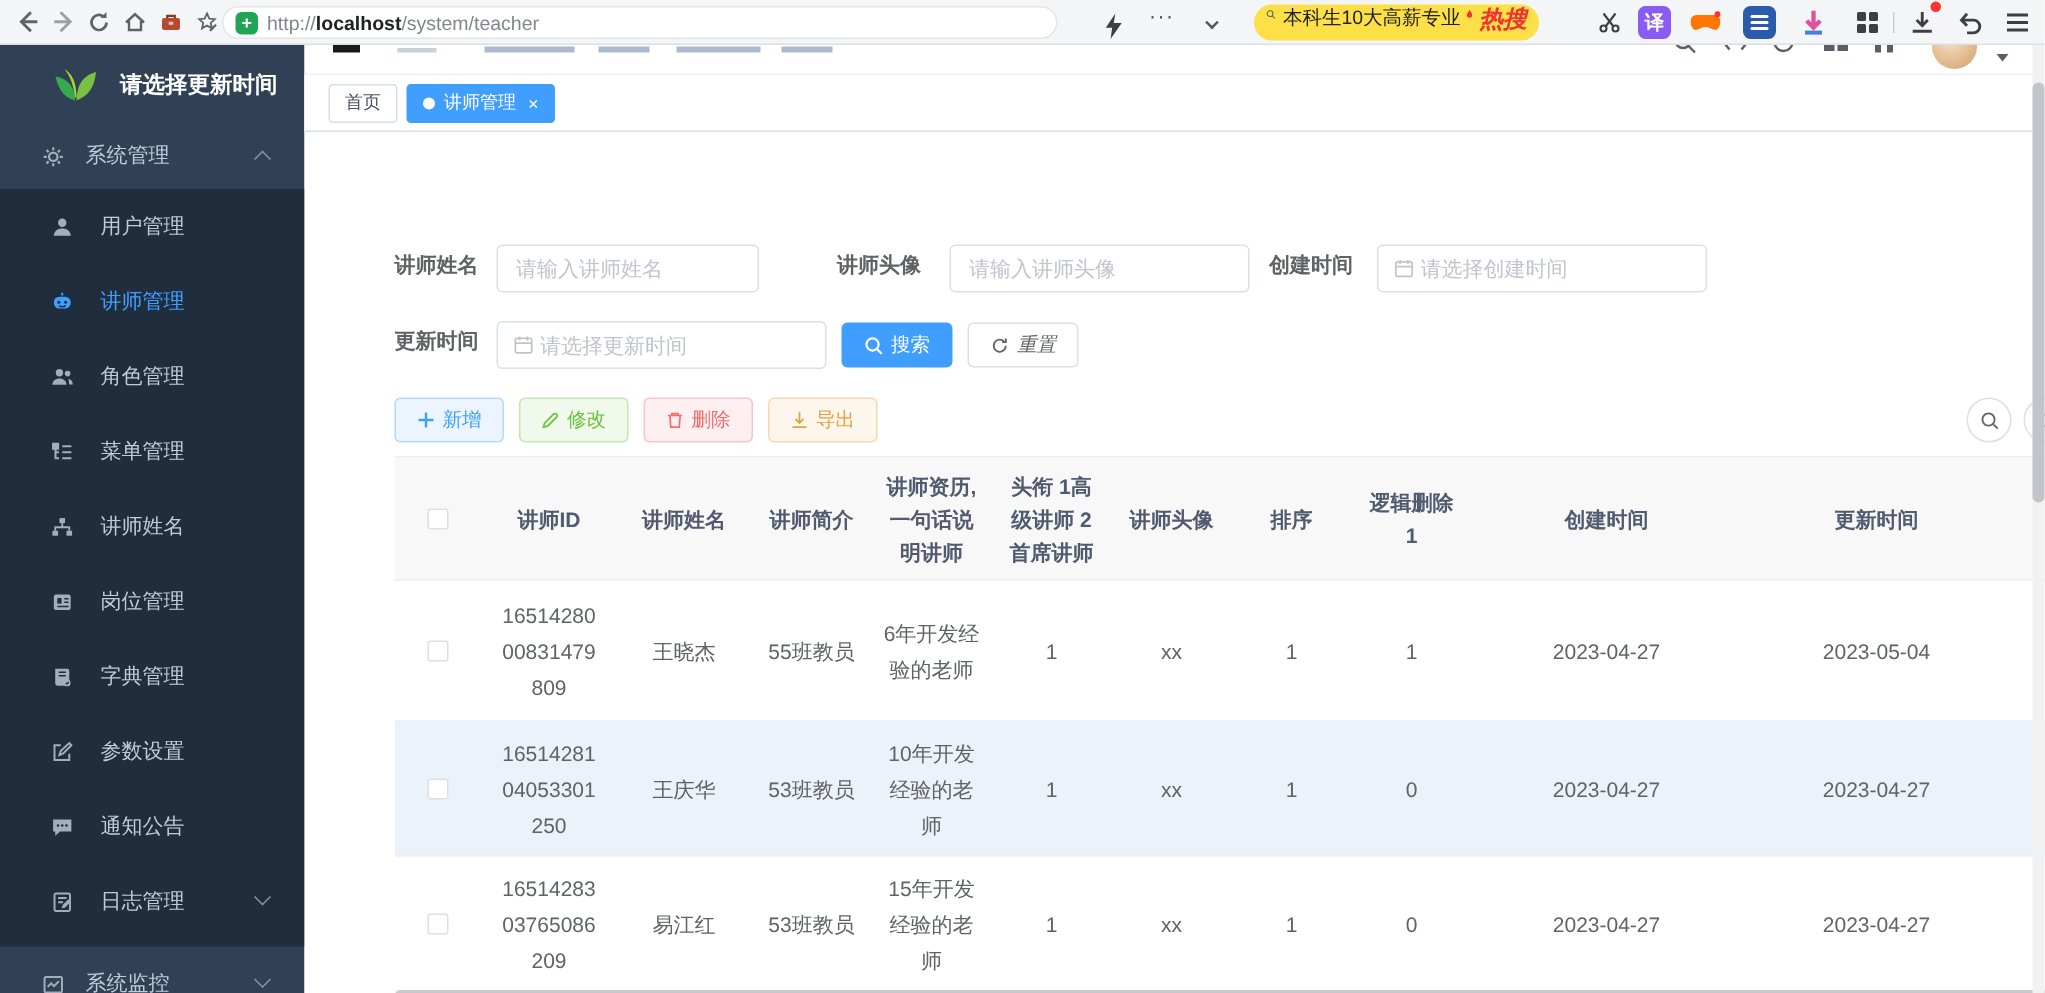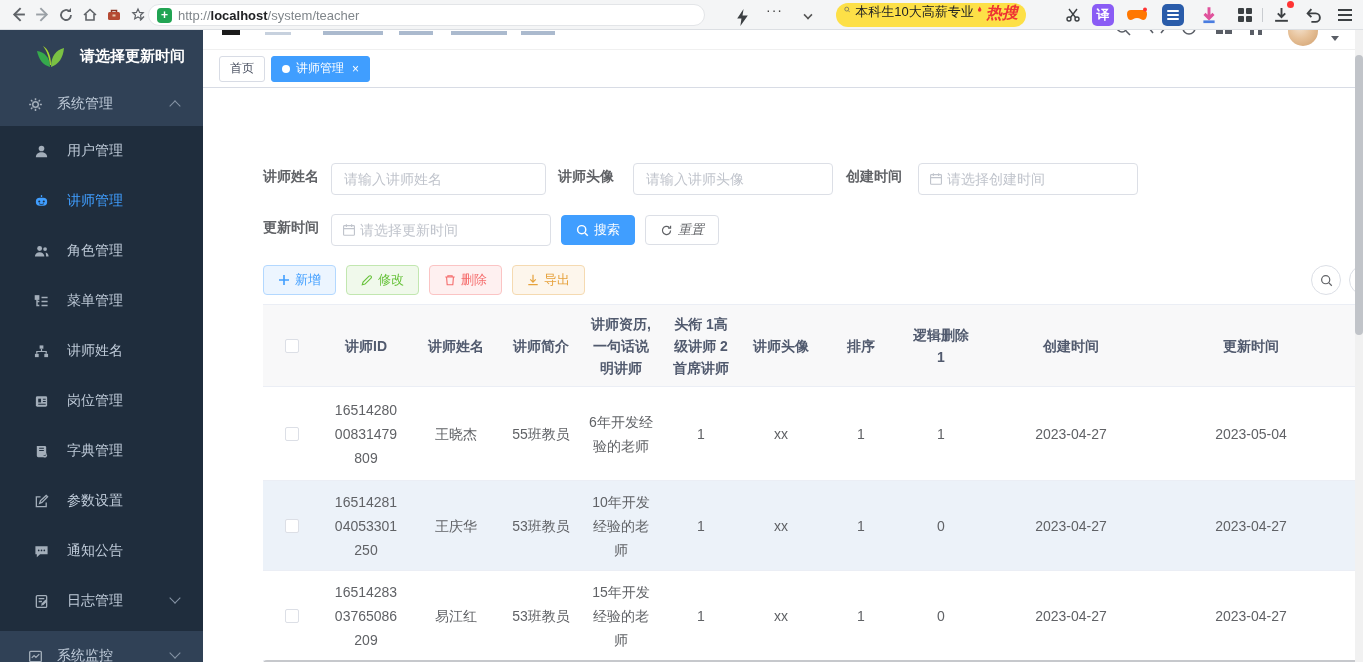--- a/index.html
+++ b/index.html
@@ -395,21 +395,21 @@
     <span class="tab active">
       <span class="dot"></span>
       <span>讲师管理</span>
       <span class="x">×</span>
     </span>
   </div>
 
   <div class="content">
 
     <span class="f-label" style="left:19px;top:80px">讲师姓名</span>
-    <div class="inp-wrap" style="left:87px;top:75px;width:215px">
+    <div class="inp-wrap" style="left:87px;top:75px;width:175px">
       <input placeholder="请输入讲师姓名" style="">
     </div>
     <span class="f-label" style="left:314px;top:80px">讲师头像</span>
     <div class="inp-wrap" style="left:389px;top:75px;width:200px">
       <input placeholder="请输入讲师头像" style="">
     </div>
     <span class="f-label" style="left:602px;top:80px">创建时间</span>
     <div class="inp-wrap with-ic" style="left:674px;top:75px;width:220px">
       <svg class="cal-ic" width="14" height="14" viewBox="0 0 16 16">
           <g stroke="currentColor" stroke-width="1.3" fill="none">

